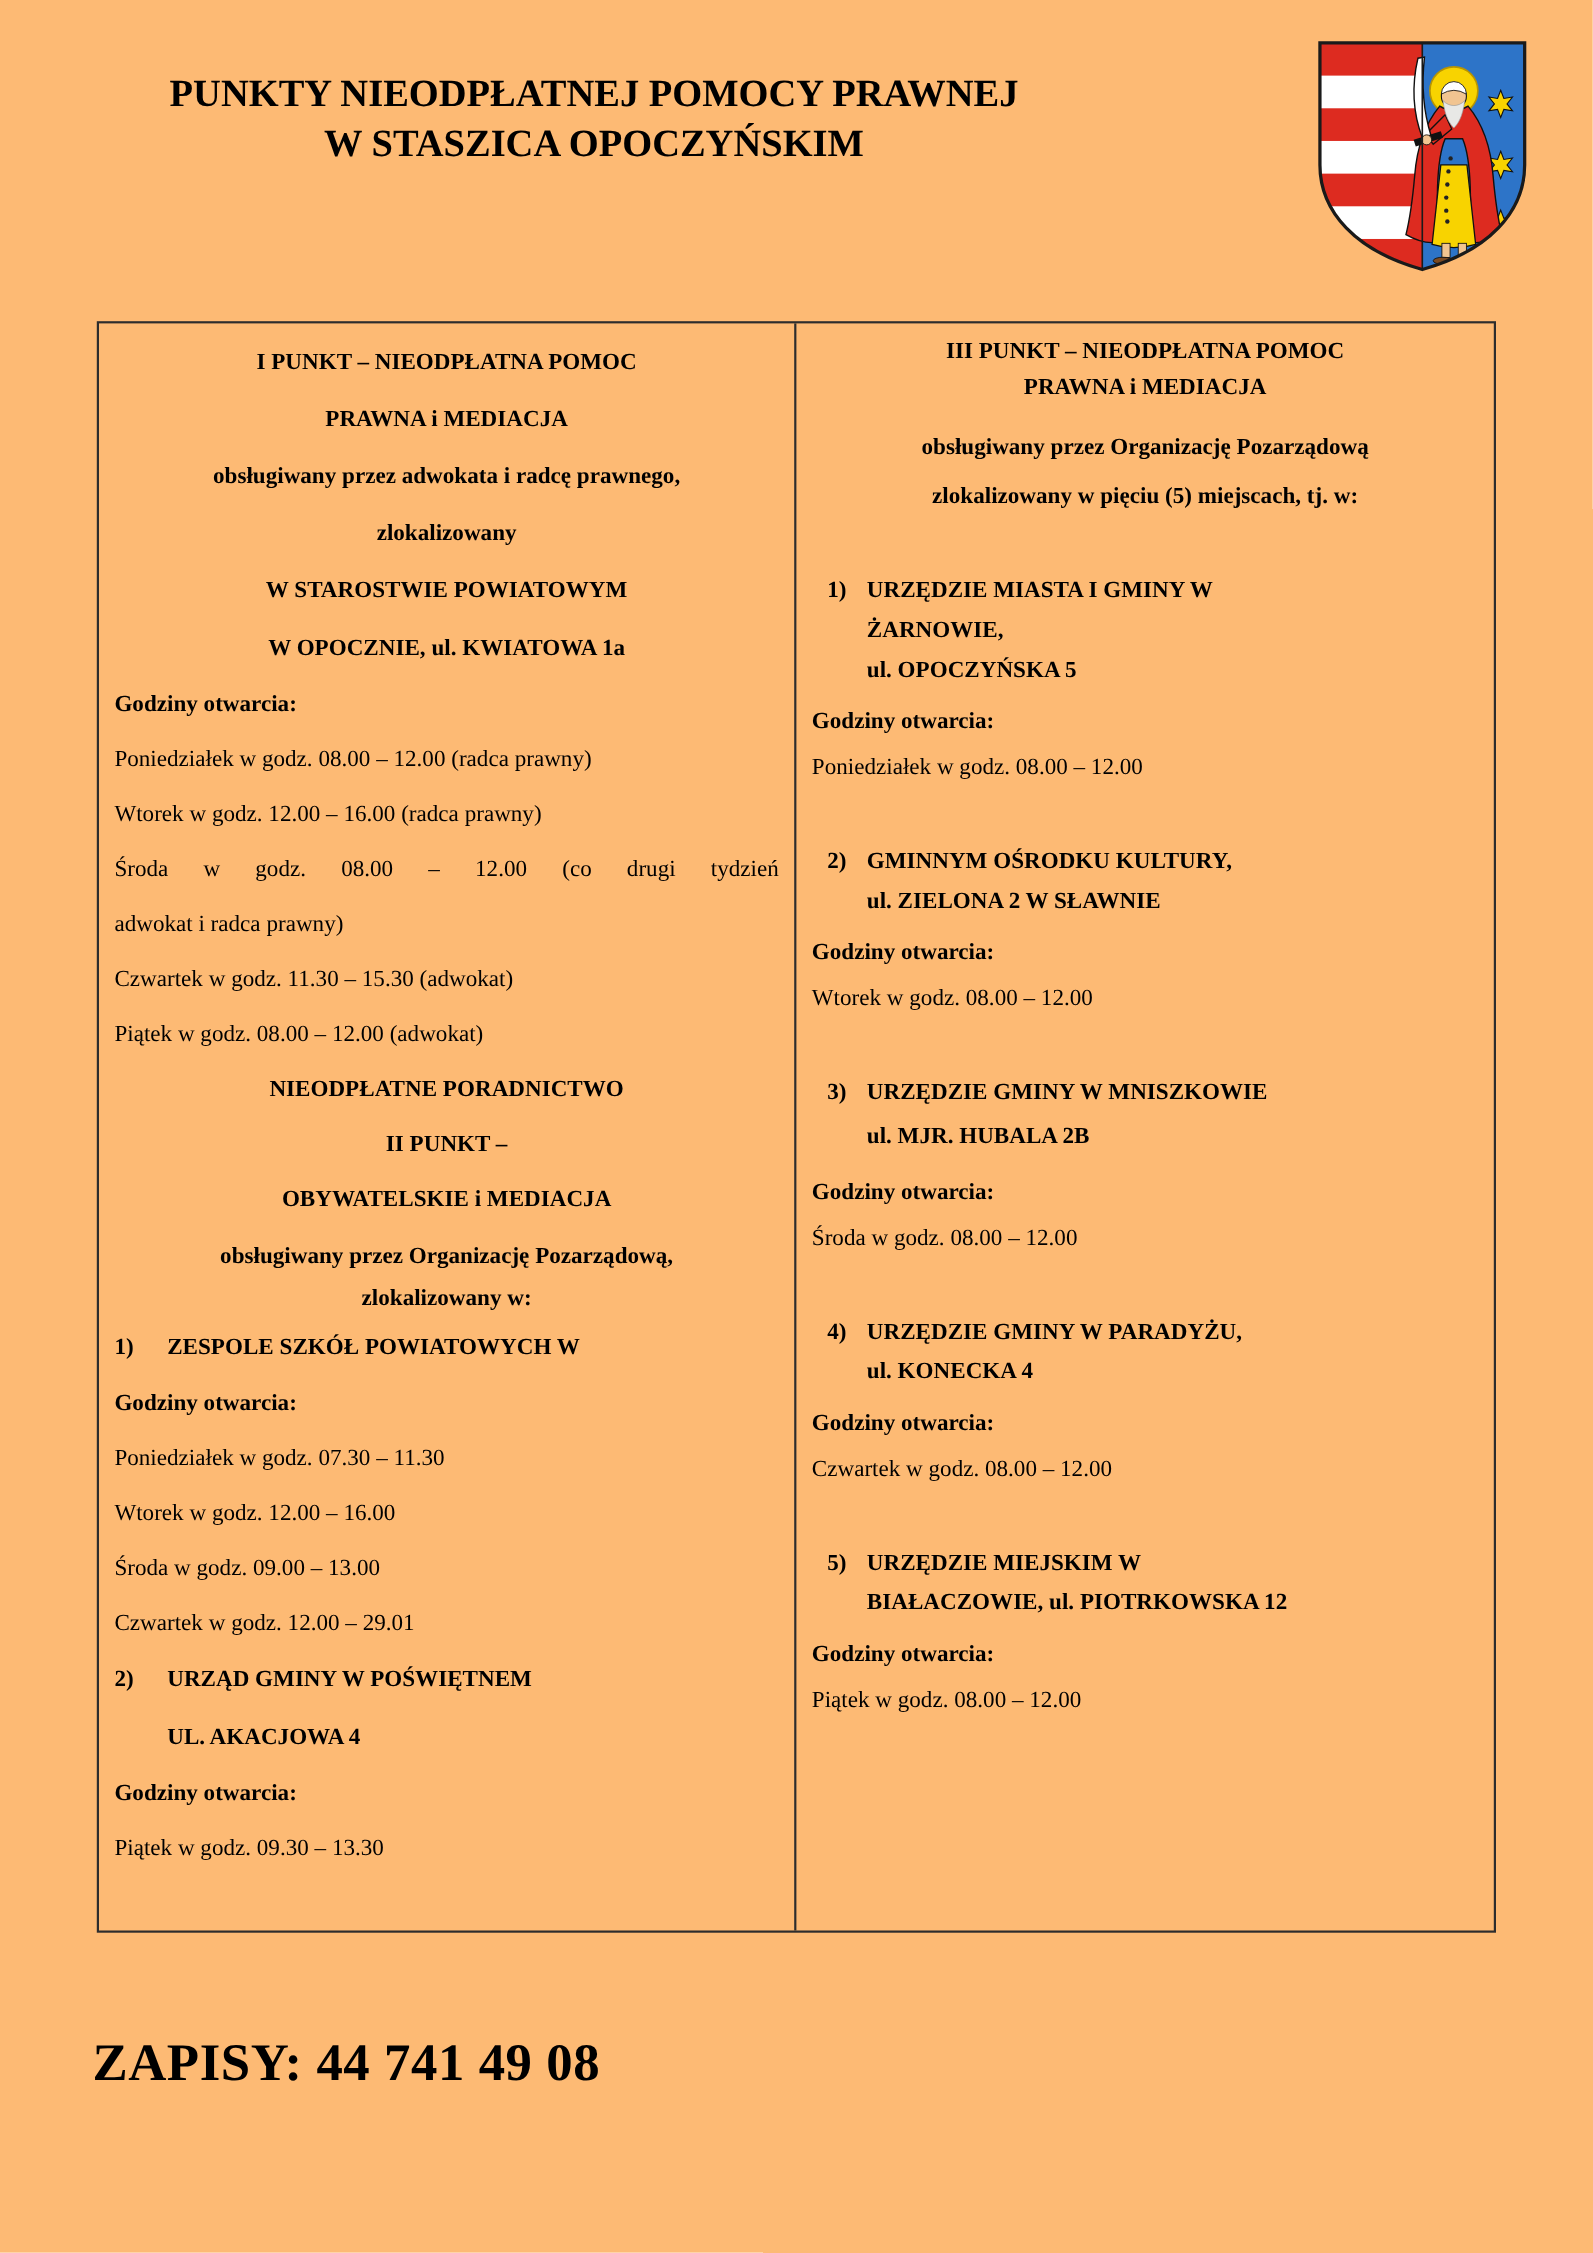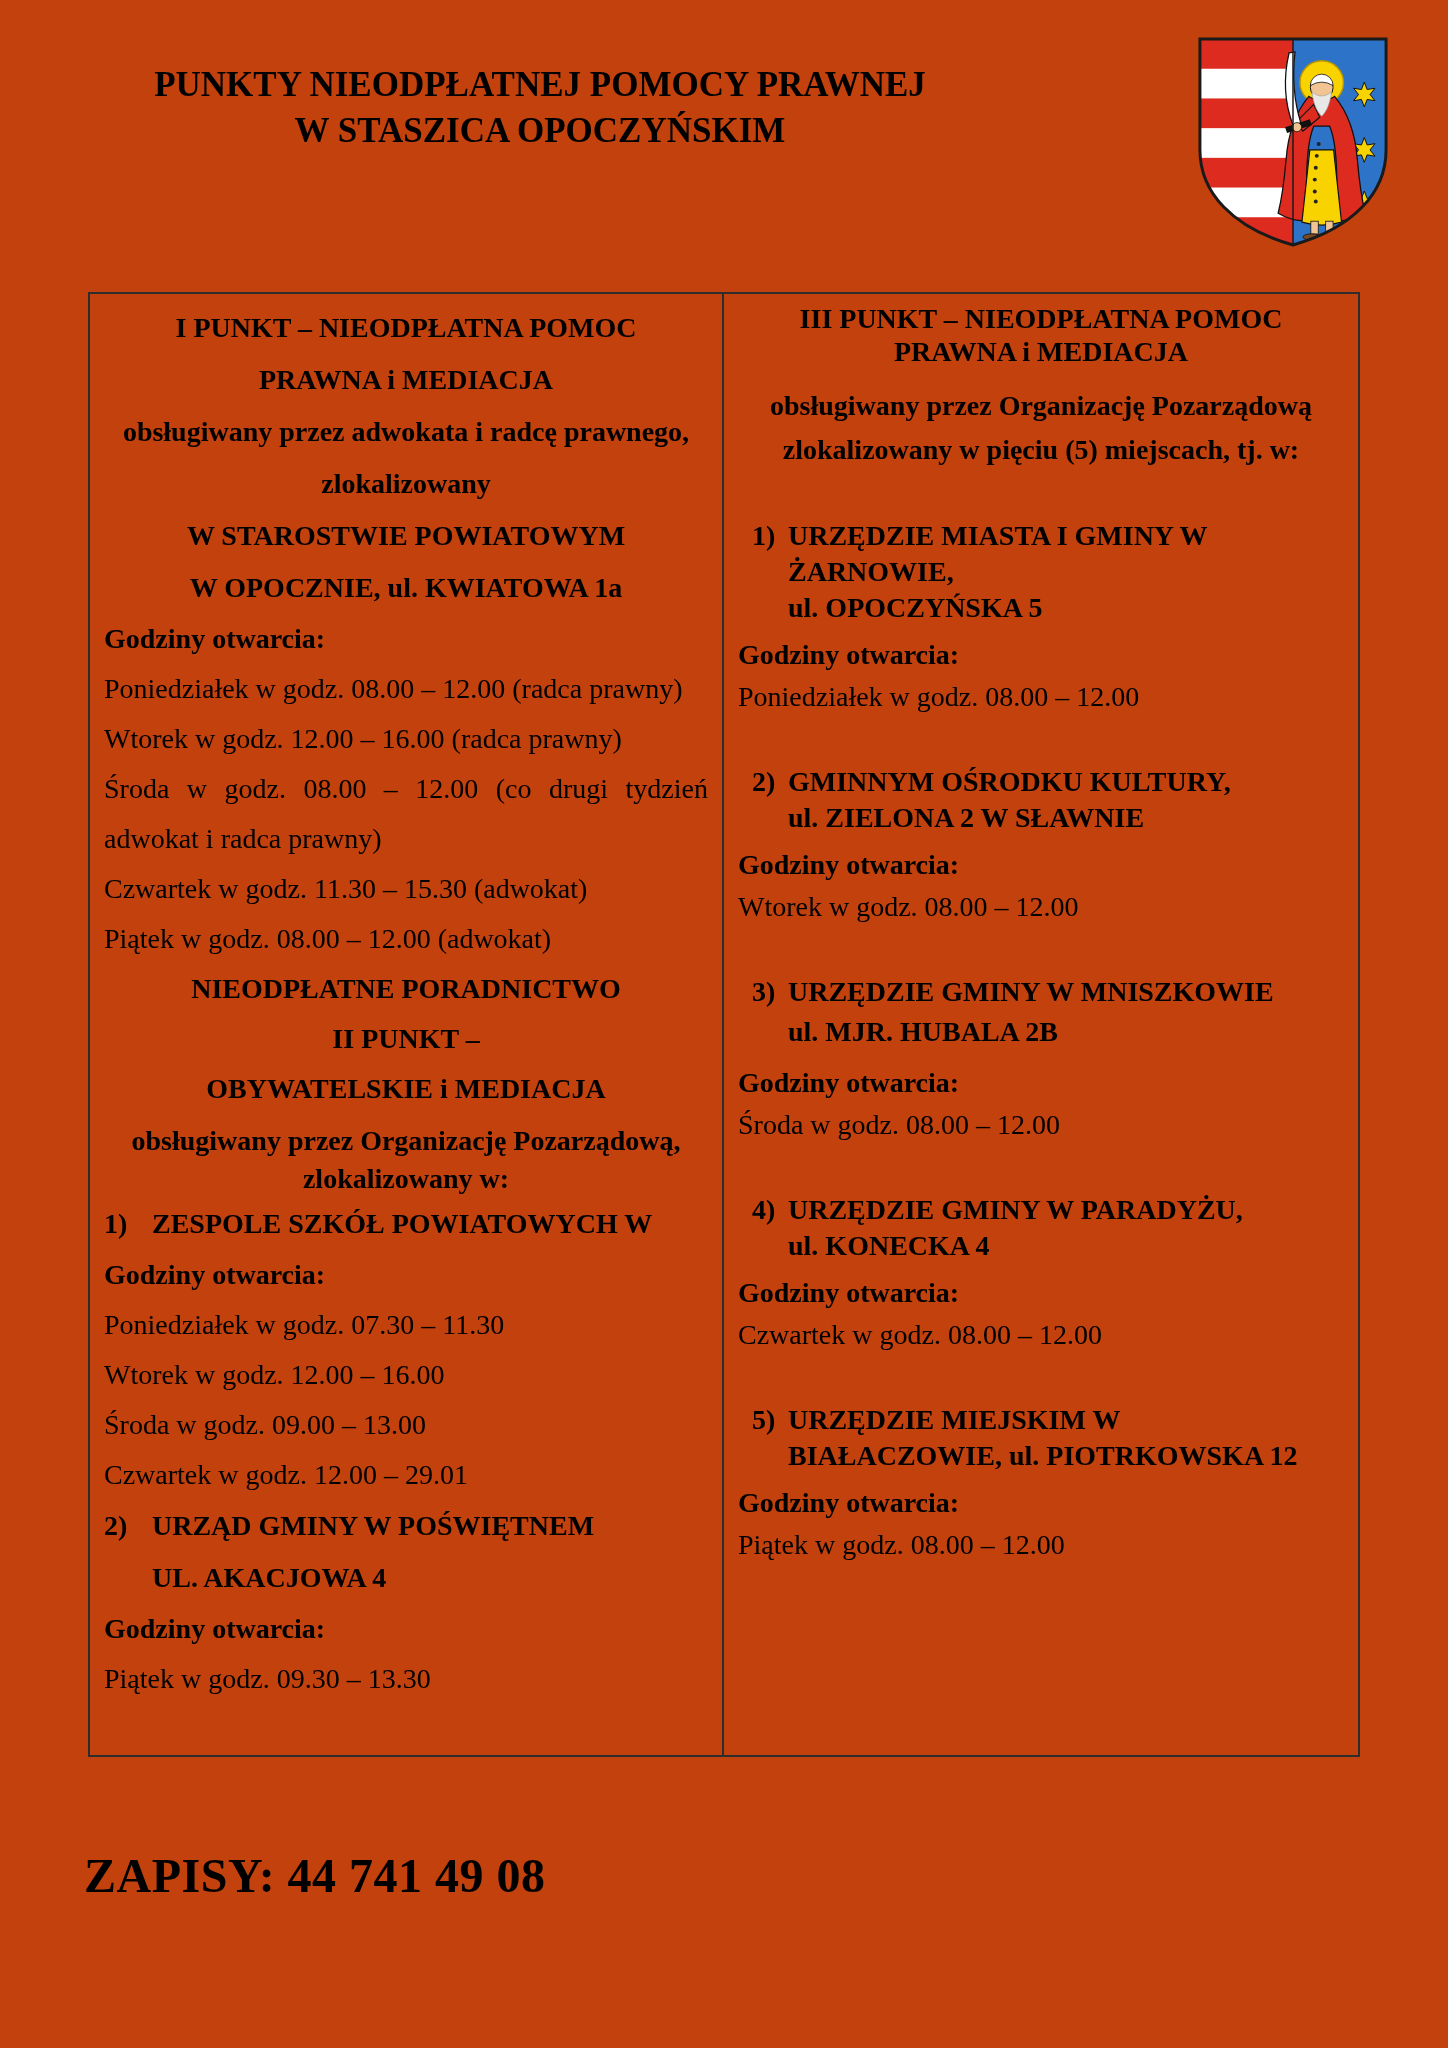--- a/index.html
+++ b/index.html
@@ -1,20 +1,20 @@
 <!DOCTYPE html>
 <html lang="pl"><head>
 <meta charset="utf-8">
 <style>
   html, body { margin: 0; padding: 0; background: #ffffff; }
   .page {
     position: relative;
     width: 1448px;
     height: 2048px;
-    background: #c2410c;
+    background: #fdba74;
     color: #000000;
     font-family: "Liberation Serif", "DejaVu Serif", serif;
     overflow: hidden;
   }
   
   .title {
     position: absolute;
     top: 62px; left: 20px; width: 1040px;
     margin: 0;
     text-align: center;
@@ -30,21 +30,21 @@
     width: 198px; height: 218px;
   }
   
   .info-table {
     position: absolute;
     top: 292px; left: 88px;
     width: 1272px; height: 1465px;
     border: 2px solid #2d2d2d;
     box-sizing: border-box;
     display: flex;
-    font-size: 28px;
+    font-size: 21px;
   }
   .col { box-sizing: border-box; width: 50%; padding: 8px 14px 0 14px; }
   .col-left { border-right: 2px solid #2d2d2d; }
   p { margin: 0; }
   .b { font-weight: bold; }
   .c { text-align: center; }
   .lh52 { line-height: 52px; }
   .lh50 { line-height: 50px; }
   .lh44 { line-height: 44px; }
   .lh38 { line-height: 38px; }

